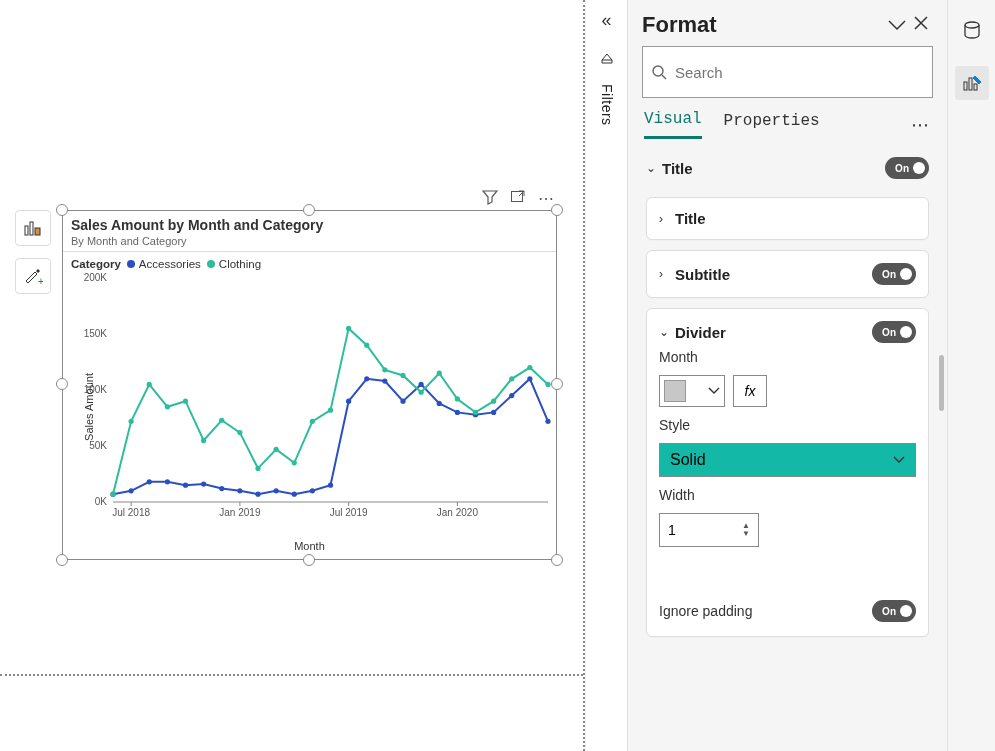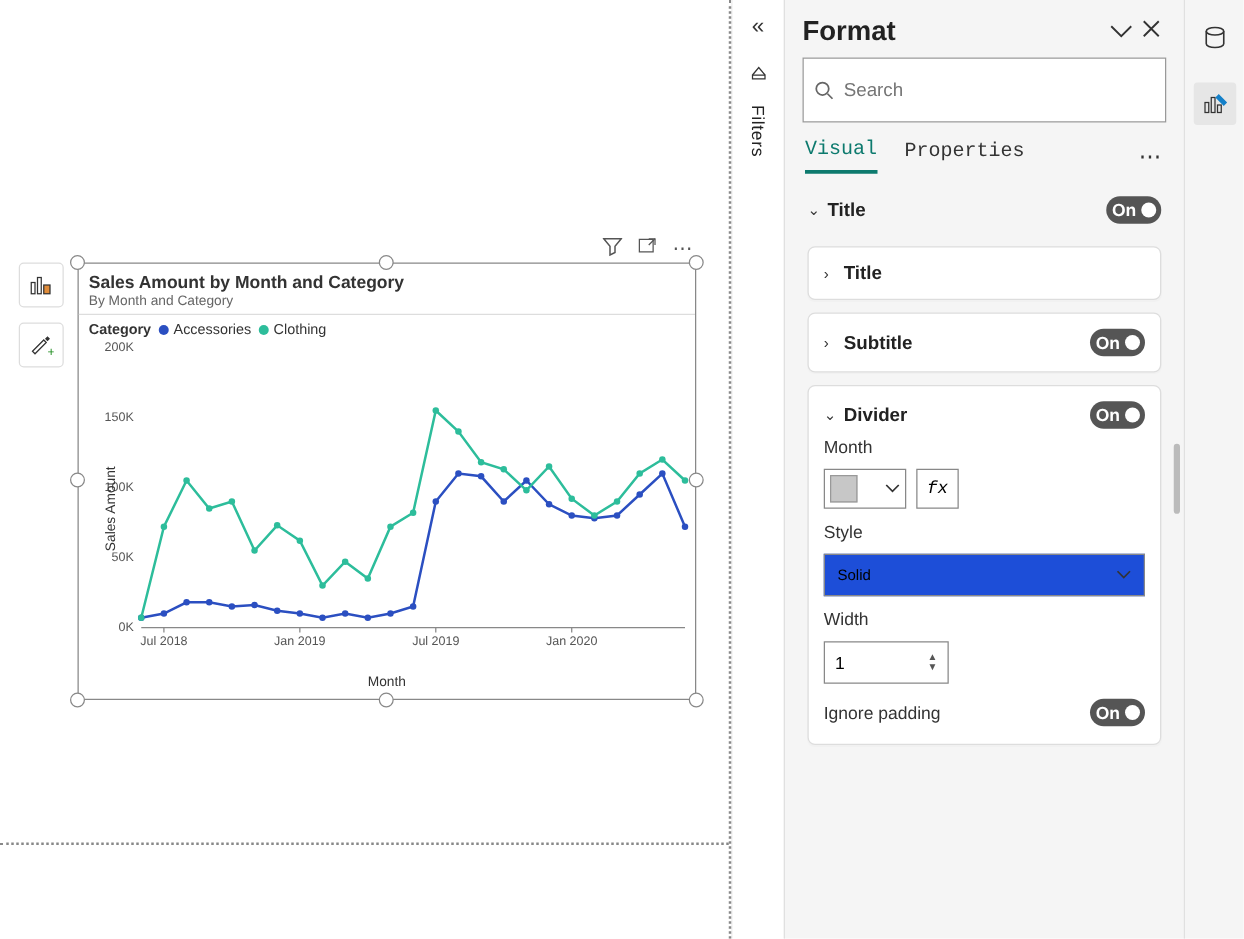--- a/index.html
+++ b/index.html
@@ -59,38 +59,38 @@
 .tabs-row { display: flex; align-items: center; gap: 22px; padding: 4px 16px 0; position: relative; }
 .tab { font-size: 16px; color: #333; padding-bottom: 8px; cursor: pointer; font-family: Liberation Mono, monospace; }
 .tab.active { color: #0d7a6e; font-weight: 500; border-bottom: 3px solid #0d7a6e; }
 .tabs-row .more { margin-left: auto; font-size: 18px; color: #333; cursor: pointer; letter-spacing: 2px; }
 
 .sections { flex: 1; overflow-y: auto; padding: 10px 14px 14px; display: flex; flex-direction: column; gap: 10px; }
 
 .section-head { display: flex; align-items: center; padding: 8px 4px; }
 .section-head .caret { width: 16px; font-size: 12px; color: #333; }
 .section-head .label { font-size: 15px; font-weight: 600; color: #222; flex: 1; }
-.toggle { width: 44px; height: 22px; border-radius: 12px; background: #555; color: #fff; font-size: 14px; display: flex; align-items: center; padding: 0 4px; gap: 4px; cursor: pointer; justify-content: flex-end; }
+.toggle { width: 44px; height: 22px; border-radius: 12px; background: #555; color: #fff; font-size: 10px; display: flex; align-items: center; padding: 0 4px; gap: 4px; cursor: pointer; justify-content: flex-end; }
 .toggle .knob { width: 12px; height: 12px; border-radius: 50%; background: #fff; }
 .toggle .txt { font-weight: 600; }
 
 .card { background: #fff; border: 1px solid #ddd; border-radius: 6px; margin: 0 4px; padding: 12px 12px; box-shadow: 0 1px 1px rgba(0,0,0,.02); display: flex; align-items: center; }
 .card .caret { width: 16px; font-size: 12px; color: #333; }
 .card .label { flex: 1; font-size: 15px; font-weight: 600; color: #222; }
 
 .sub-body { display: flex; flex-direction: column; gap: 10px; margin-top: 6px; }
 .field-label { font-size: 14px; color: #333; }
 .color-row { display: flex; gap: 8px; align-items: center; }
 .color-swatch { width: 66px; height: 32px; border: 1px solid #888; display: flex; align-items: center; justify-content: space-between; padding: 4px; cursor: pointer; background: #fff; }
 .swatch-box { width: 22px; height: 22px; background: #c7c7c7; border: 1px solid #999; }
-.fx-btn { width: 34px; height: 32px; border: 1px solid #888; display: flex; align-items: center; justify-content: center; font-style: italic; font-size: 14px; background: #fff; cursor: pointer; font-family: Liberation Mono, monospace; }
-.select { width: 100%; height: 34px; border: 1px solid #888; background: #1d4ed8; padding: 0 10px; display: flex; align-items: center; justify-content: space-between; font-size: 12px; cursor: pointer; }
+.fx-btn { width: 34px; height: 32px; border: 1px solid #888; display: flex; align-items: center; justify-content: center; font-style: italic; font-size: 14px; background: #fff; cursor: pointer; }
+.select { width: 100%; height: 34px; border: 1px solid #888; background: #14b8a6; padding: 0 10px; display: flex; align-items: center; justify-content: space-between; font-size: 16px; cursor: pointer; }
 .num-input { width: 100px; height: 34px; border: 1px solid #888; background: #fff; display: flex; align-items: center; padding: 0 8px; font-size: 14px; justify-content: space-between; }
 .num-input .spinners { display: flex; flex-direction: column; font-size: 8px; line-height: 8px; color: #555; }
-.inline-row { display: flex; align-items: center; justify-content: space-between; padding: 2px 0; }
+.inline-row { display: flex; align-items: center; justify-content: space-between; padding: 2px 0; margin-top: 41px; }
 
 .right-rail { width: 48px; background: #f5f5f5; border-left: 1px solid #e0e0e0; display: flex; flex-direction: column; align-items: center; padding-top: 14px; gap: 18px; color: #333; }
 .right-rail .ricon { width: 34px; height: 34px; display: flex; align-items: center; justify-content: center; cursor: pointer; border-radius: 3px; }
 .right-rail .ricon.active { background: #e6e6e6; }
 
 .scroll-thumb { position: absolute; right: 3px; top: 216px; width: 5px; height: 56px; background: #bbb; border-radius: 3px; }
 .sections-wrap { position: relative; }
 </style>
 </head>
 <body>

